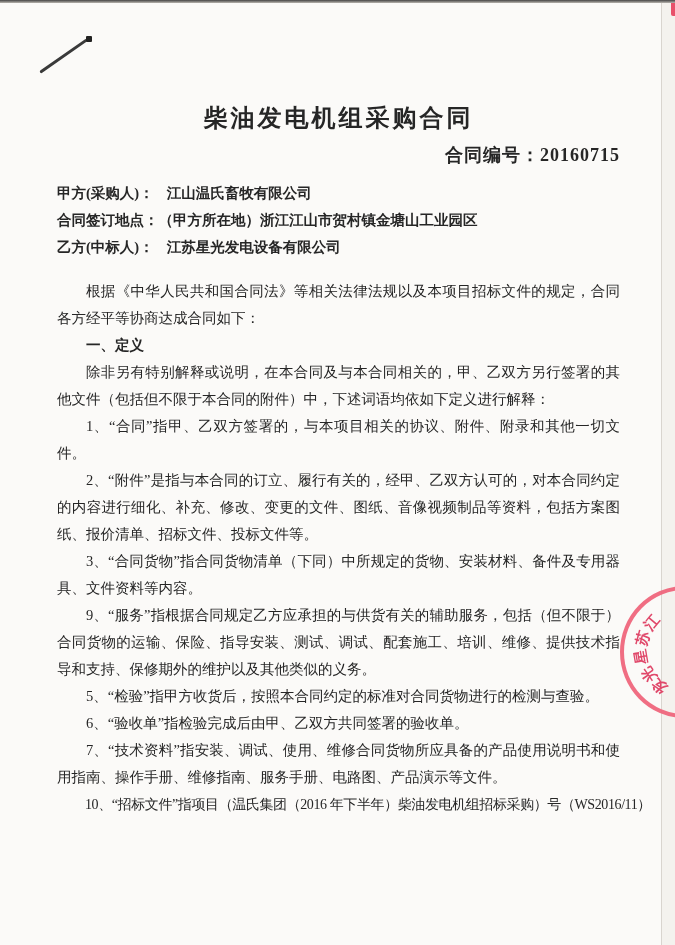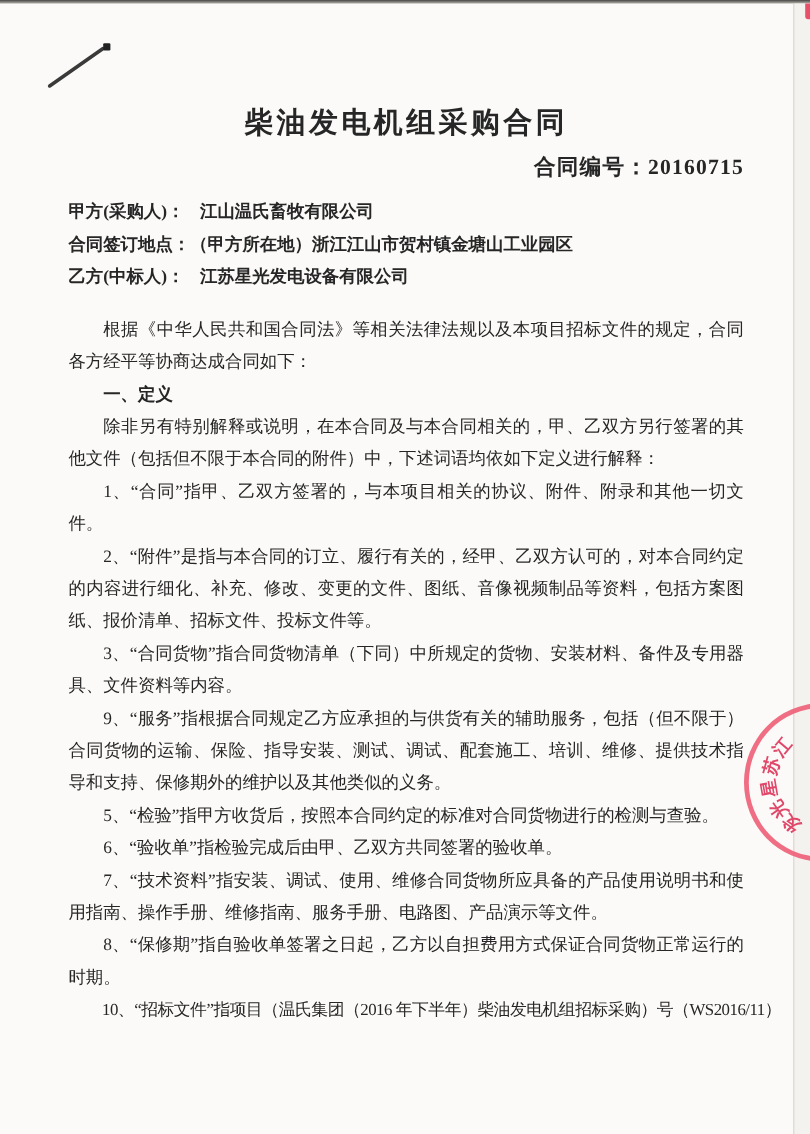--- a/index.html
+++ b/index.html
@@ -2,21 +2,21 @@
 <html><head>
 <meta charset="utf-8">
 <style>
   html,body { margin:0; padding:0; background:#e8e6e2; }
   .page {
     position:relative; width:675px; height:945px; margin:0 auto;
     background:#fbfaf8; overflow:hidden;
     font-family:"Liberation Serif","DejaVu Serif",serif;
     color:#262626;
   }
-  .content { position:absolute; left:57px; top:0; width:563px; }
+  .content { position:absolute; left:57px; top:16px; width:563px; }
   .title {
     margin:86px 0 0 0; text-align:center;
     font-size:24px; font-weight:bold; letter-spacing:3px;
   }
   .contract-no {
     margin-top:9px; text-align:right;
     font-size:18px; font-weight:700; letter-spacing:1px;
   }
   .parties { margin-top:13px; }
   .party { font-size:14.5px; font-weight:600; line-height:27px; }
@@ -93,18 +93,17 @@
       <p>根据《中华人民共和国合同法》等相关法律法规以及本项目招标文件的规定，合同各方经平等协商达成合同如下：</p>
       <p class="heading">一、定义</p>
       <p>除非另有特别解释或说明，在本合同及与本合同相关的，甲、乙双方另行签署的其他文件（包括但不限于本合同的附件）中，下述词语均依如下定义进行解释：</p>
       <p>1、“合同”指甲、乙双方签署的，与本项目相关的协议、附件、附录和其他一切文件。</p>
       <p>2、“附件”是指与本合同的订立、履行有关的，经甲、乙双方认可的，对本合同约定的内容进行细化、补充、修改、变更的文件、图纸、音像视频制品等资料，包括方案图纸、报价清单、招标文件、投标文件等。</p>
       <p>3、“合同货物”指合同货物清单（下同）中所规定的货物、安装材料、备件及专用器具、文件资料等内容。</p>
       <p>9、“服务”指根据合同规定乙方应承担的与供货有关的辅助服务，包括（但不限于）合同货物的运输、保险、指导安装、测试、调试、配套施工、培训、维修、提供技术指导和支持、保修期外的维护以及其他类似的义务。</p>
       <p>5、“检验”指甲方收货后，按照本合同约定的标准对合同货物进行的检测与查验。</p>
       <p>6、“验收单”指检验完成后由甲、乙双方共同签署的验收单。</p>
       <p>7、“技术资料”指安装、调试、使用、维修合同货物所应具备的产品使用说明书和使用指南、操作手册、维修指南、服务手册、电路图、产品演示等文件。</p>
-      <p>8、“保修期”指自验收单签署之日起，乙方以自担费用方式保证合同货物正常运行的时期。</p>
       <p class="def-last">10、“招标文件”指项目（温氏集团（2016 年下半年）柴油发电机组招标采购）号（WS2016/11）</p>
     </div>
 
   </div>
 </div>
 
 </body></html>

